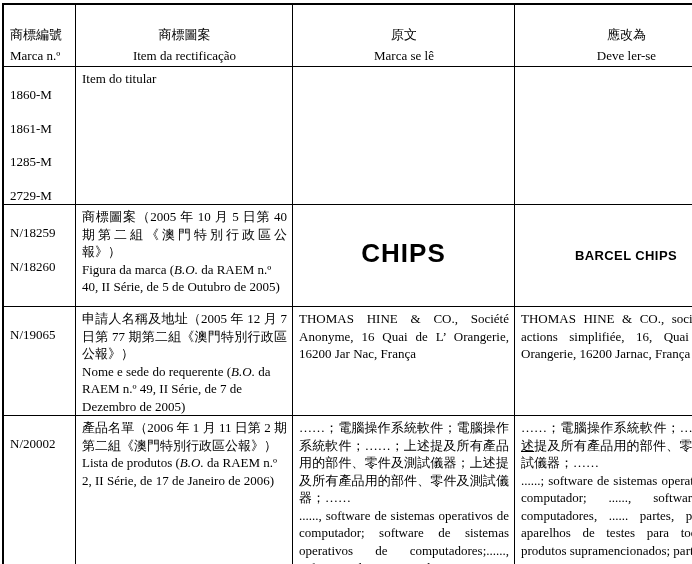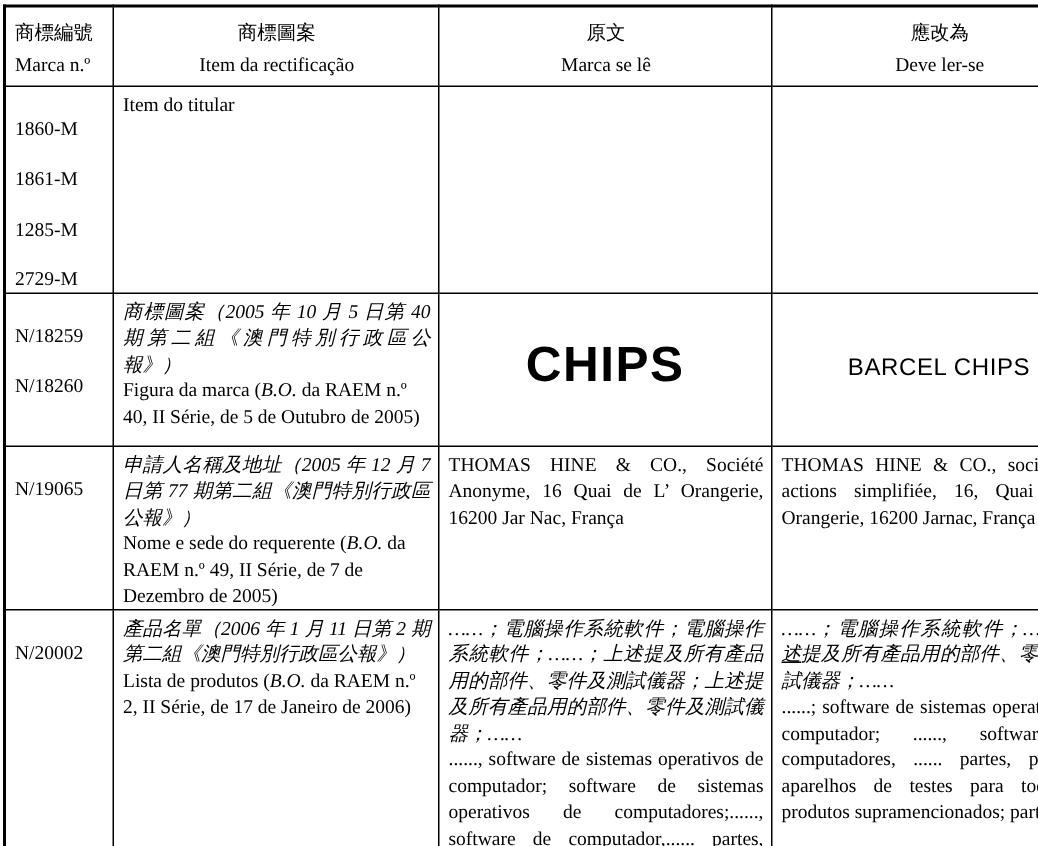--- a/index.html
+++ b/index.html
@@ -33,42 +33,42 @@
   .tr.row-0      { height: 72px; }
   .tr.row-1      { height: 102px; }
   .tr.row-2      { height: 102px; }
   .tr.row-3      { height: 224px; }
   .c1 { width: 60px; }
   .c2 { width: 205px; }
   .c3 { width: 210px; }
   .c4 { width: 211px; }
   .td.head {
     text-align: center;
-    padding-top: 6px;
+    padding-top: 19px;
     line-height: 21px;
   }
   .td.head.c1 { text-align: left; }
   .mark-line { line-height: 17.5px; margin-top: 16px; }
   .para { text-align: justify; }
-  .para.zh { text-align: justify; font-style: italic; }
+  .para.zh { text-align: justify; }
   .logo-cell {
     vertical-align: middle;
     text-align: center;
     padding: 0;
   }
   .logo-chips {
     font-family: "Liberation Sans", "DejaVu Sans", sans-serif;
     font-weight: bold;
-    font-size: 33px;
+    font-size: 26px;
     letter-spacing: 1px;
   }
   .logo-barcel {
     font-family: "Liberation Sans", "DejaVu Sans", sans-serif;
-    font-weight: normal;
-    font-size: 16px;
+    font-weight: bold;
+    font-size: 13px;
     letter-spacing: 0.4px;
   }
   .it { font-style: italic; }
   .u  { text-decoration: underline; }
 </style>
 </head>
 <body>
 
 <div class="tbl">
 

